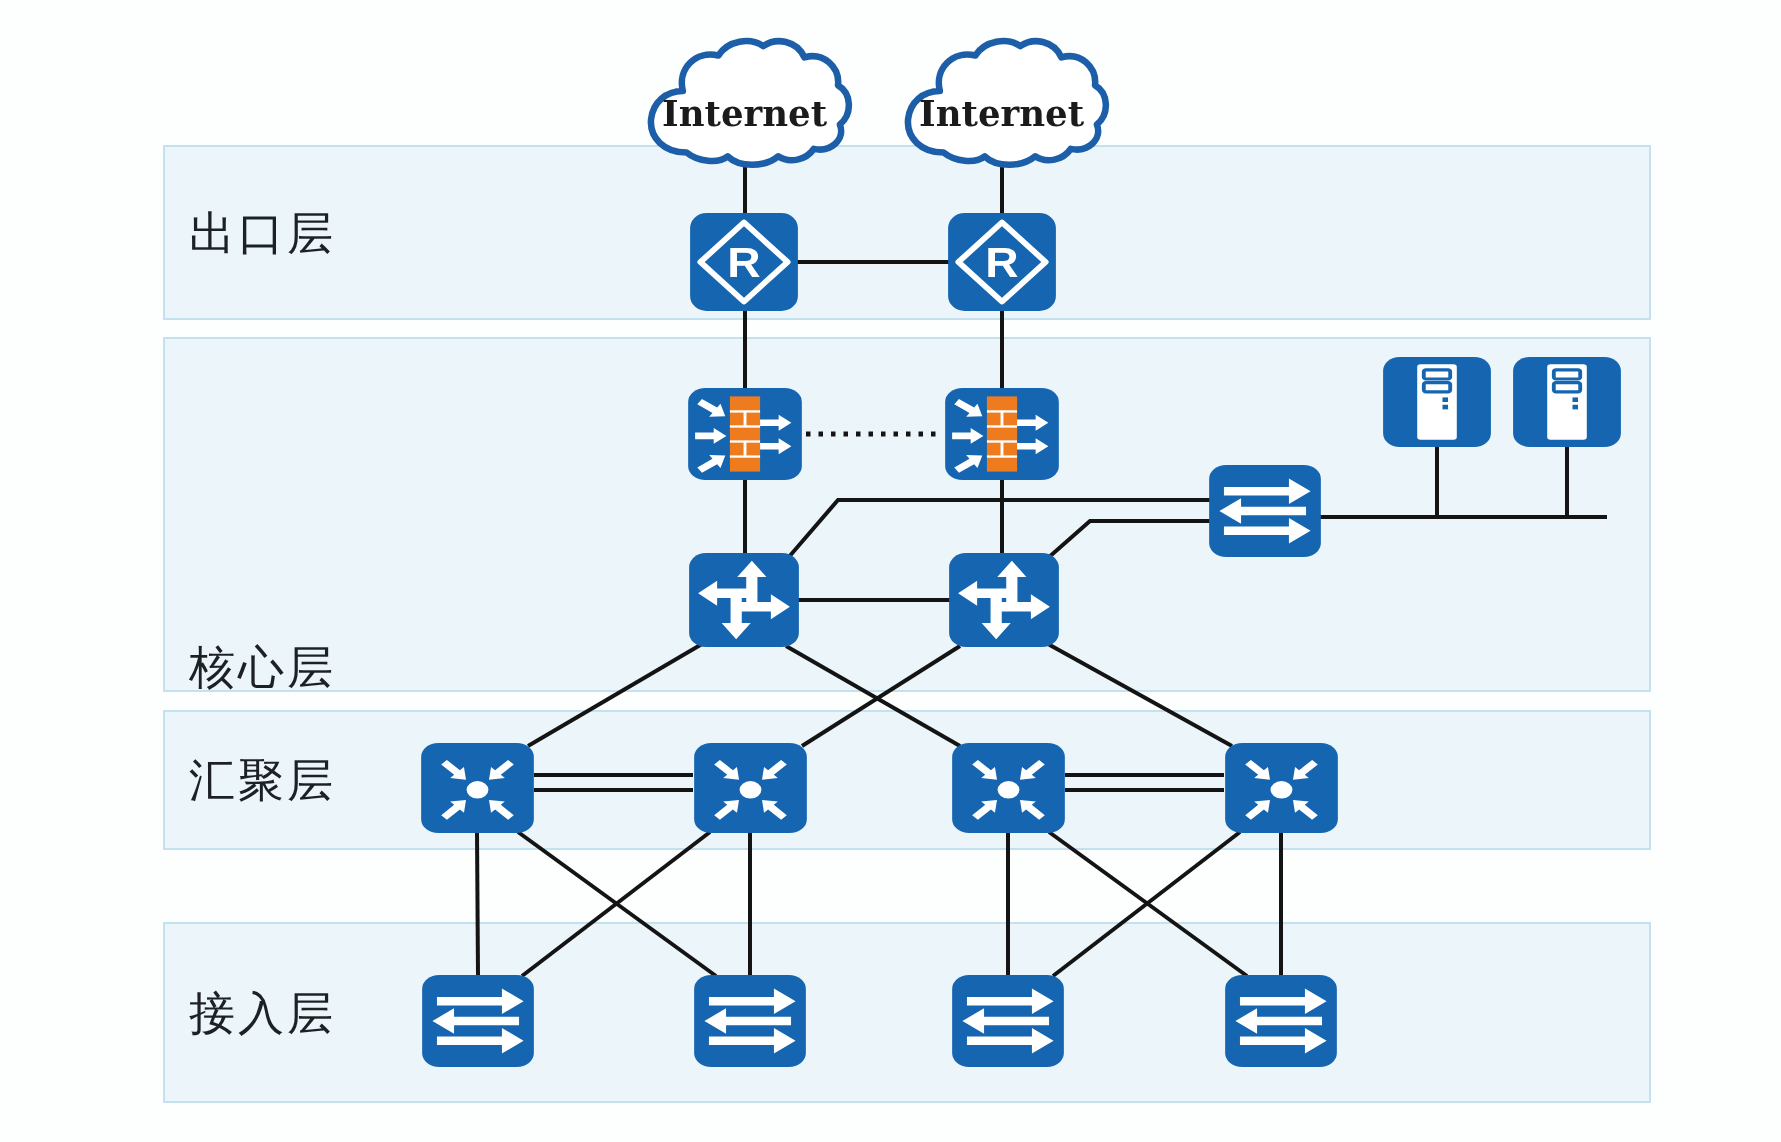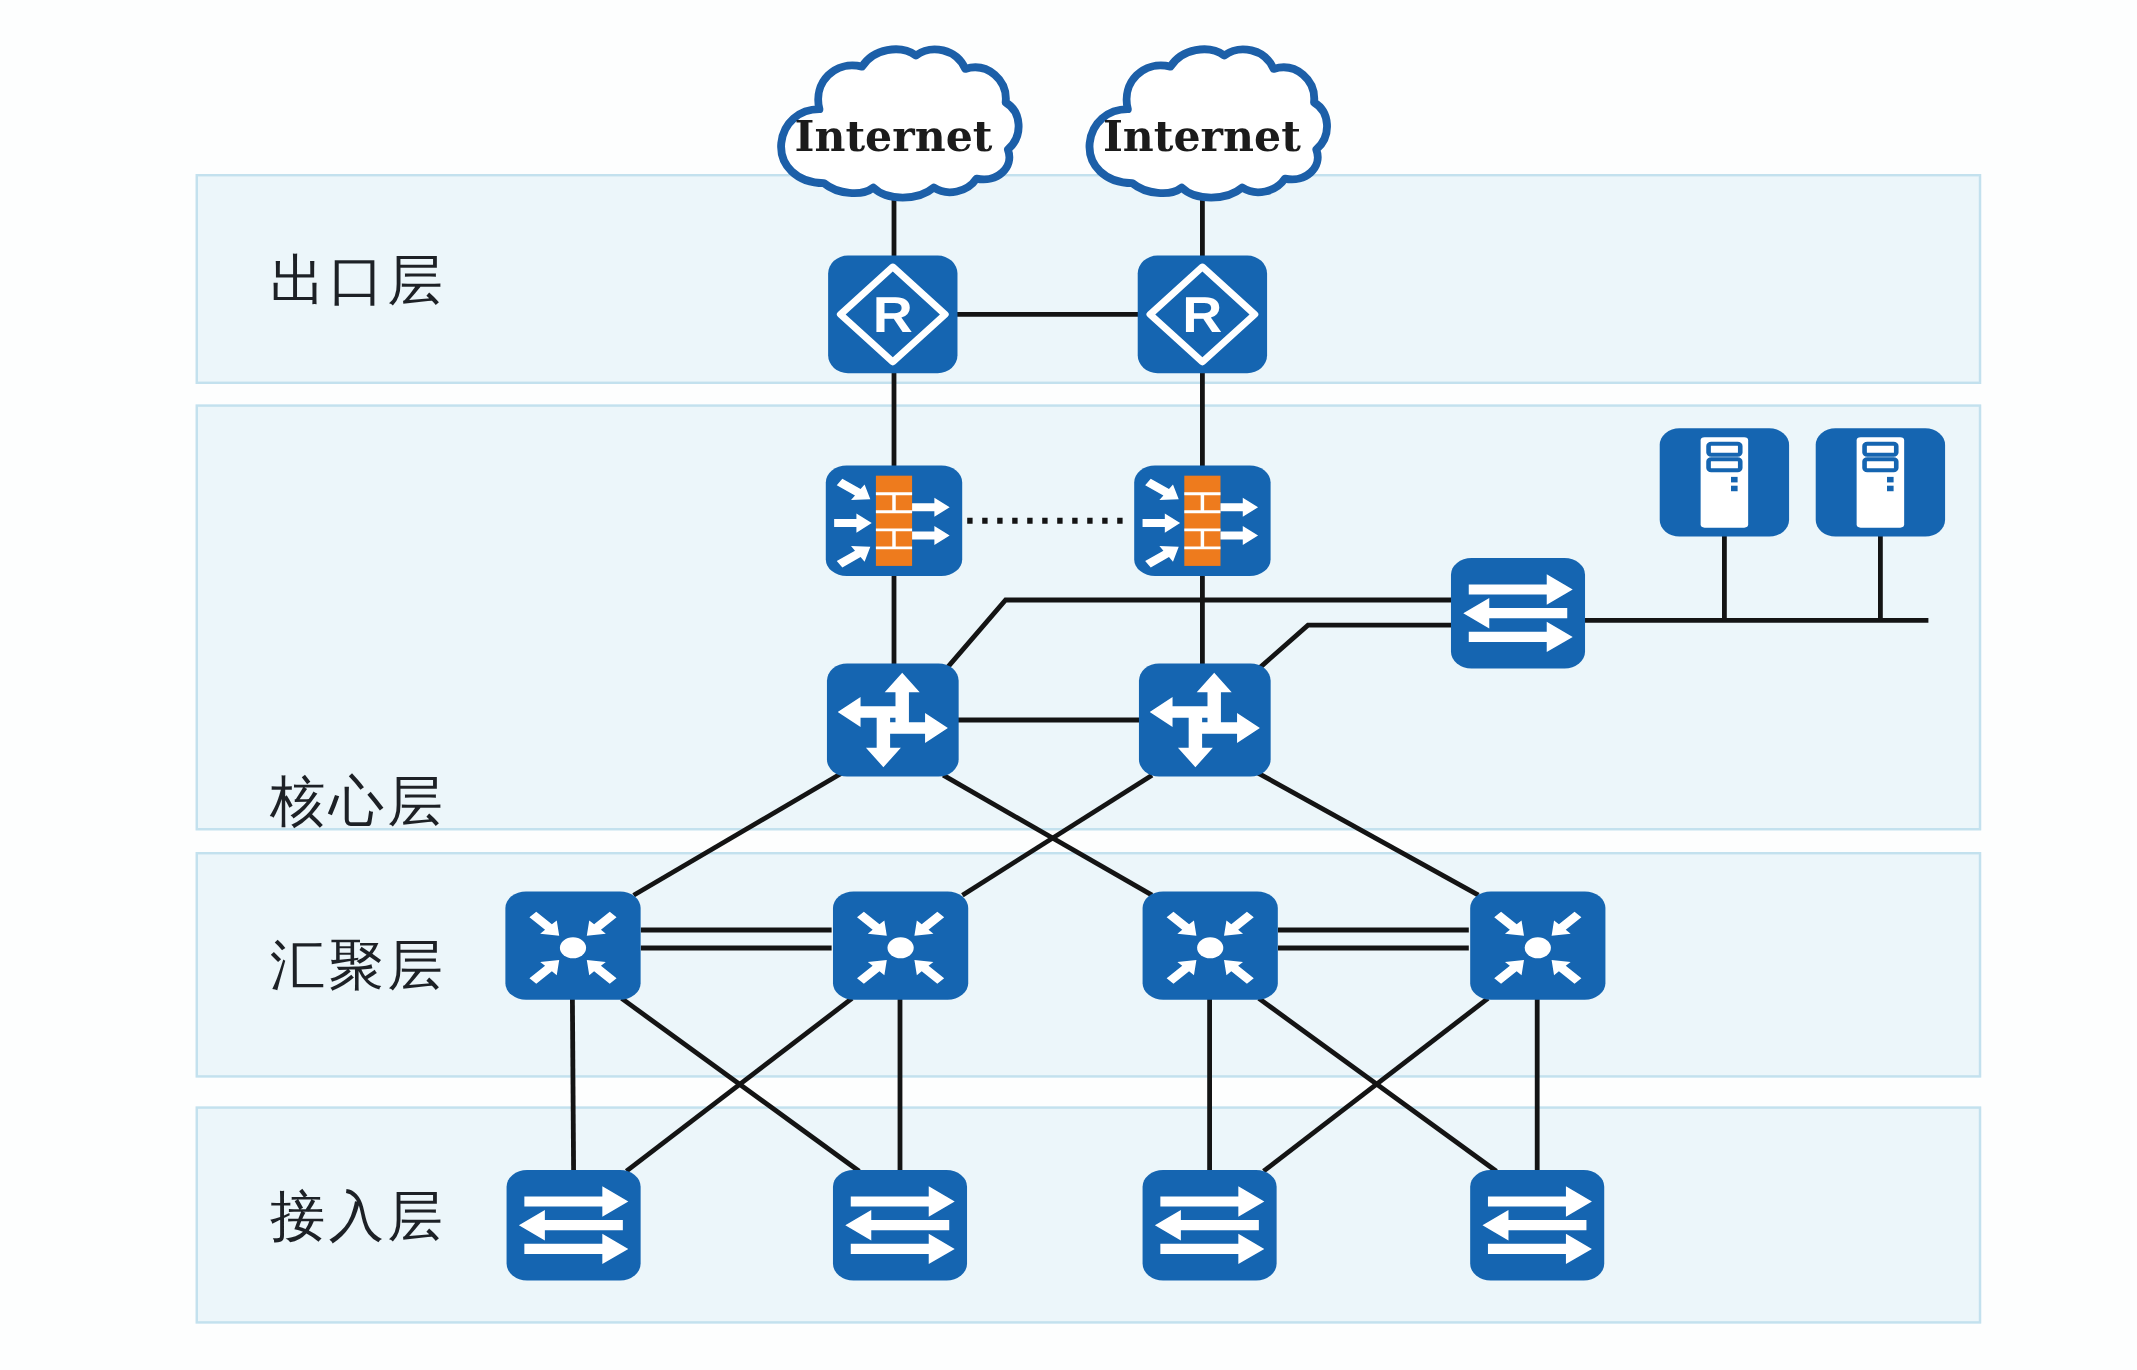--- a/index.html
+++ b/index.html
@@ -1,36 +1,36 @@
 <!DOCTYPE html>
 <html><head>
 <meta charset="utf-8">
 <style>
   html,body{margin:0;padding:0;background:#ffffff;}
   #stage{position:relative;overflow:hidden;background:#fdfefe;
          font-family:"Liberation Sans",sans-serif;}
   .band{position:absolute;box-sizing:border-box;border:2px solid #c3e1ee;
         background:#ecf6fa;display:flex;align-items:center;}
-  .band-label{padding-left:60px;font-size:46px;letter-spacing:3px;color:#1d2126;
+  .band-label{padding-left:24px;font-size:46px;letter-spacing:3px;color:#1d2126;
               font-weight:500;line-height:1;}
   .edges{position:absolute;left:0;top:0;z-index:2;}
   .node{position:absolute;z-index:3;}
   .node svg{width:100%;height:100%;display:block;}
 </style>
 </head>
 <body>
 
 <div id="stage" style="width: 1781px; height: 1142px; background: rgb(253, 254, 254);">
     <div class="band" style="left: 163px; top: 145px; width: 1488px; height: 175px;">
       <div class="band-label">出口层</div>
     </div>
     <div class="band" style="left: 163px; top: 337px; width: 1488px; height: 355px; align-items: flex-end;">
       <div class="band-label">核心层</div>
     </div>
-    <div class="band" style="left: 163px; top: 710px; width: 1488px; height: 188px;">
+    <div class="band" style="left: 163px; top: 710px; width: 1488px; height: 140px;">
       <div class="band-label">汇聚层</div>
     </div>
     <div class="band" style="left: 163px; top: 922px; width: 1488px; height: 181px;">
       <div class="band-label">接入层</div>
     </div>
     <svg width="1781" height="1142" class="edges">
       <polyline points="745,150 745,216" fill="none" stroke="#141414" stroke-width="4"></polyline>
       <polyline points="1002,150 1002,216" fill="none" stroke="#141414" stroke-width="4"></polyline>
       <polyline points="796,262 950,262" fill="none" stroke="#141414" stroke-width="4"></polyline>
       <polyline points="745,308 745,392" fill="none" stroke="#141414" stroke-width="4"></polyline>

